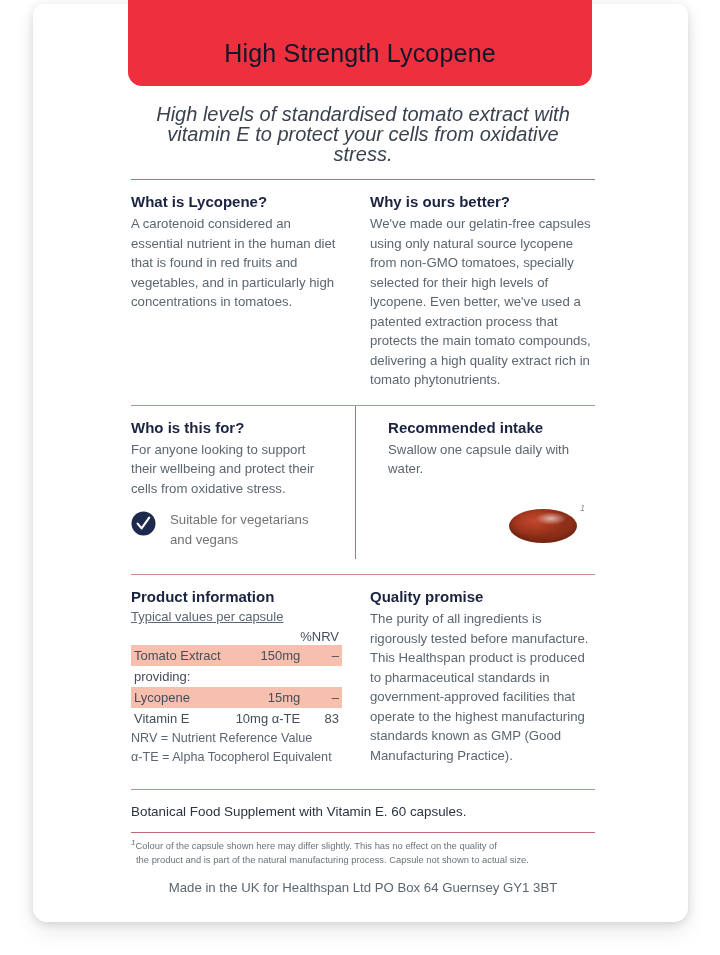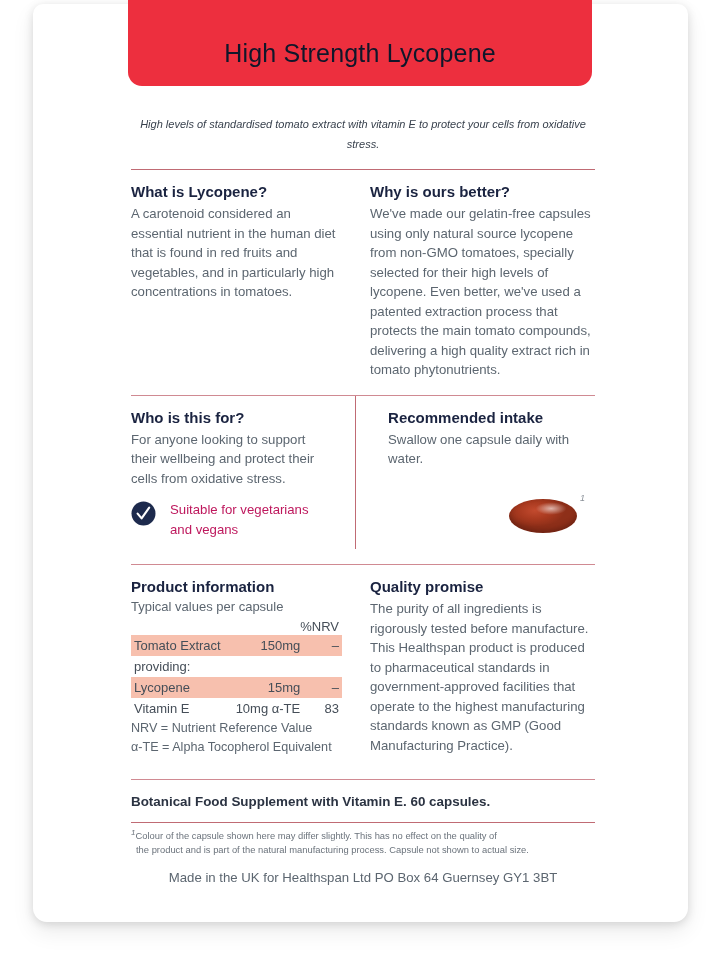--- a/index.html
+++ b/index.html
@@ -54,25 +54,24 @@
   .content {
     position: absolute;
     left: 131px;
     top: 104px;
     width: 464px;
   }
 
   .subtitle {
     font-style: italic;
     color: #39424e;
-    font-size: 11px;
+    font-size: 20px;
     line-height: 20px;
     text-align: center;
     padding: 0 8px;
-    margin-top: 10px;
   }
 
   .rule {
     height: 1px;
     background: #c06b74;
     margin: 15px 0 0 0;
   }
   .rule-thin { background: #d08a92; }
 
   .cols {
@@ -112,21 +111,21 @@
     align-items: flex-start;
     margin-top: 12px;
     gap: 14px;
   }
   .check-badge {
     width: 25px; height: 25px;
     flex: 0 0 25px;
     margin-top: 1px;
   }
   .badge-text {
-    color: #be185d;
+    color: #737373;
     font-size: 13.2px;
     line-height: 19.5px;
   }
 
   
   .capsule-wrap {
     position: absolute;
     right: 10px;
     bottom: 14px;
     width: 76px;
@@ -148,20 +147,21 @@
     font-size: 9px;
     font-style: italic;
     color: #8a9098;
   }
 
   
   .pi-sub {
     color: #5c6670;
     font-size: 13px;
     margin-top: 1px;
+    text-decoration: underline;
   }
   table.nutrition {
     width: 100%;
     border-collapse: collapse;
     margin-top: 2px;
   }
   table.nutrition td, table.nutrition th {
     font-weight: normal;
     font-size: 13px;
     color: #454e58;
@@ -179,21 +179,21 @@
   .note {
     color: #5c6670;
     font-size: 12.6px;
     line-height: 19px;
   }
   .note-first { }
 
   .footer-line {
     color: #2b3342;
     font-size: 13.4px;
-    font-weight: bold;
+    font-weight: normal;
     margin-top: 14px;
   }
   .fine {
     color: #6b737c;
     font-size: 9.4px;
     line-height: 13.5px;
     margin-top: 3px;
   }
   .fine sup { font-size: 8px; font-style: italic; }
   .fine-l2 { padding-left: 5px; }

